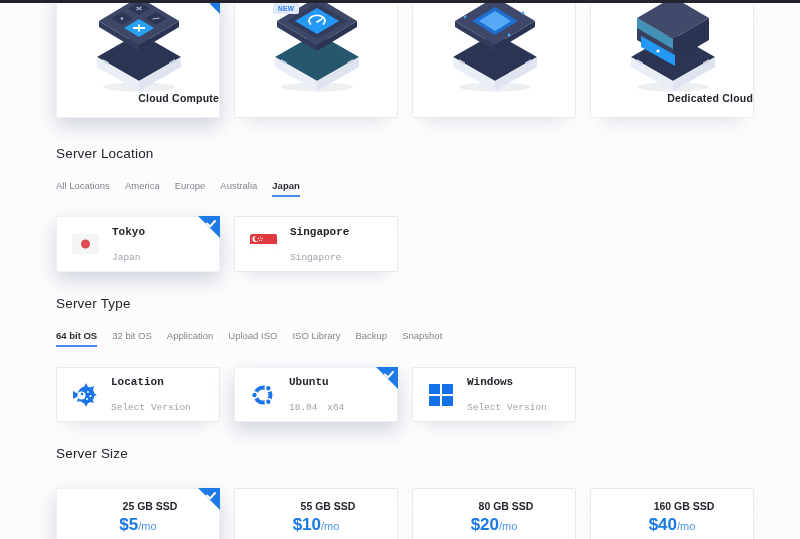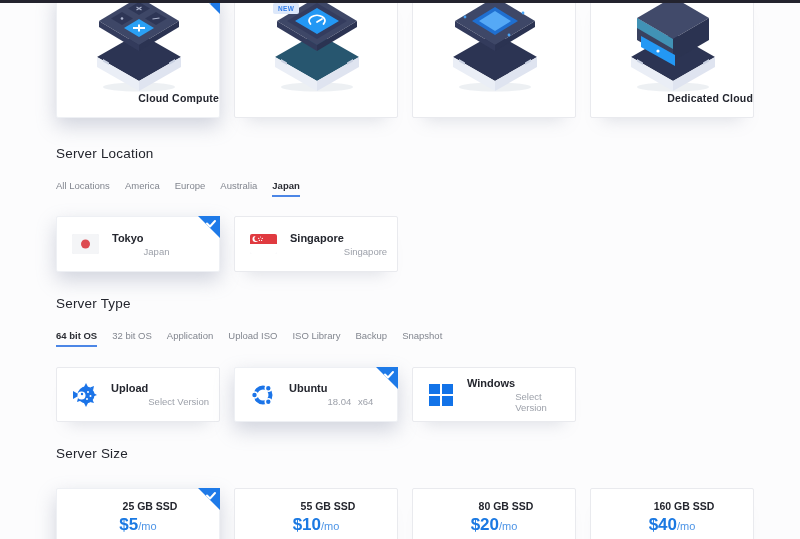--- a/index.html
+++ b/index.html
@@ -41,21 +41,21 @@
   .tab.active{color:#2b2d34;font-weight:700;border-bottom-color:#4c86e6;}
 
   
   .pick-card{display:flex;align-items:center;padding-left:15px;width:164px;}
   .loc-card{top:216px;height:56px;}
   .os-card{top:367px;height:55px;}
   .pick-icon{flex:0 0 auto;margin-right:13px;display:flex;align-items:center;}
   .flag{width:27px;height:20px;border-radius:2px;overflow:hidden;box-shadow:0 0 0 1px #e7e8ec inset;}
   .flag svg,.os-icon svg{display:block;}
   .os-icon{width:26px;height:26px;}
-  .pick-text{display:flex;flex-direction:row;}
+  .pick-text{display:flex;flex-direction:column;font-family:Liberation Mono, monospace;}
   .card-title{font-size:11px;font-weight:700;color:#24262e;}
   .card-sub{font-size:9.5px;color:#9da1aa;margin-top:14px;}
   .card-sub.spaced{word-spacing:4px;text-align:right;}
 
   
   .size-card{top:488px;width:164px;height:100px;text-align:center;}
   .size-storage{margin-top:11px;font-size:10.5px;font-weight:700;color:#24262e;padding-left:24px;}
   .size-price{margin-top:3px;font-size:17px;font-weight:700;color:#1b79e2;}
   .size-price .permo{font-size:11px;font-weight:400;color:#4d94e6;}
 </style>
@@ -222,21 +222,21 @@
         <polygon points="1,9 8,13 1,17" fill="#1b74e8"></polygon>
         <circle cx="14" cy="13" r="8.5" fill="#1b74e8"></circle>
         <circle cx="9.5" cy="13.5" r="4" fill="#fff"></circle>
         <circle cx="10" cy="12" r="1.2" fill="#1b74e8"></circle>
         <circle cx="16" cy="10" r="1" fill="#fff"></circle>
         <circle cx="18.5" cy="14" r="1" fill="#fff"></circle>
         <circle cx="15" cy="17" r="1" fill="#fff"></circle>
       </svg>
     </span>
     <span class="pick-text">
-      <span class="card-title">Upload</span>
+      <span class="card-title">Location</span>
       <span class="card-sub">Select Version</span>
     </span>
   </div>
 
   <div class="card pick-card os-card selected" style="left:234px">
     <span class="pick-icon os-icon">
       <svg width="26" height="26" viewBox="0 0 26 26">
         <circle cx="13" cy="13" r="7.5" fill="none" stroke="#1b74e8" stroke-width="4"></circle>
         <circle cx="4.5" cy="13" r="3" fill="#1b74e8" stroke="#fff" stroke-width="1.6"></circle>
         <circle cx="18.3" cy="6.2" r="3" fill="#1b74e8" stroke="#fff" stroke-width="1.6"></circle>

